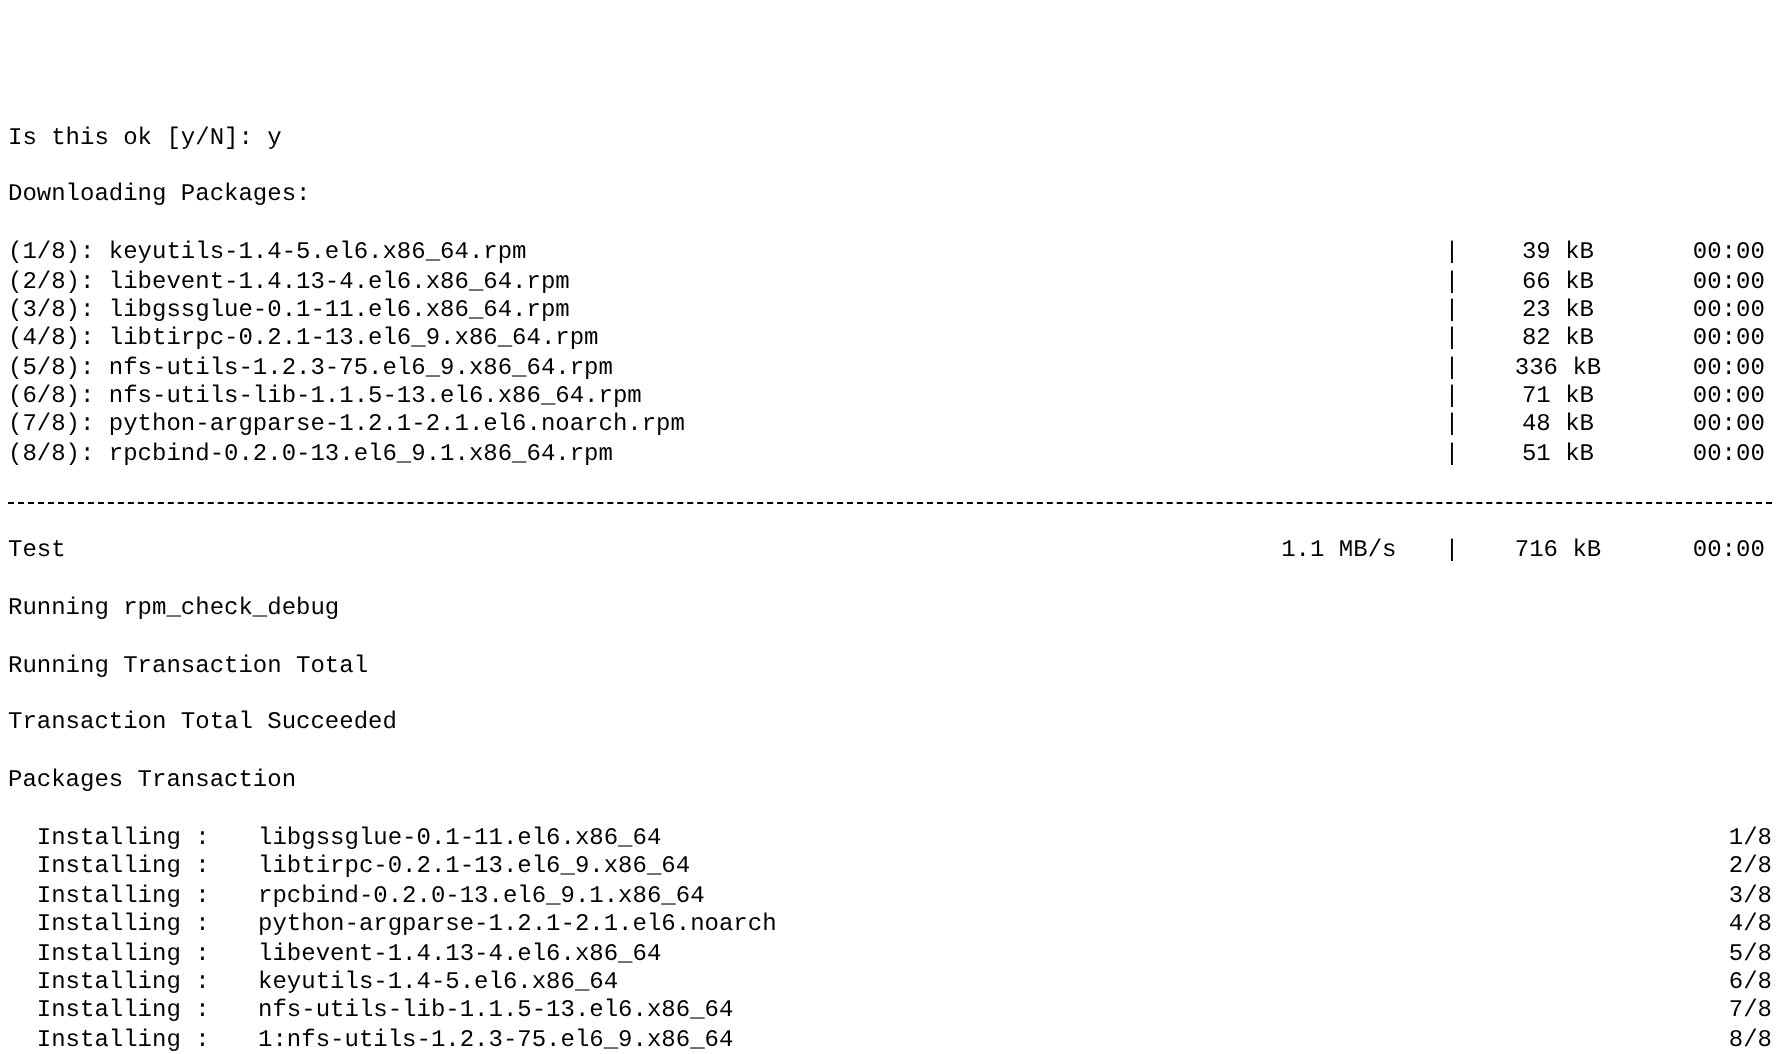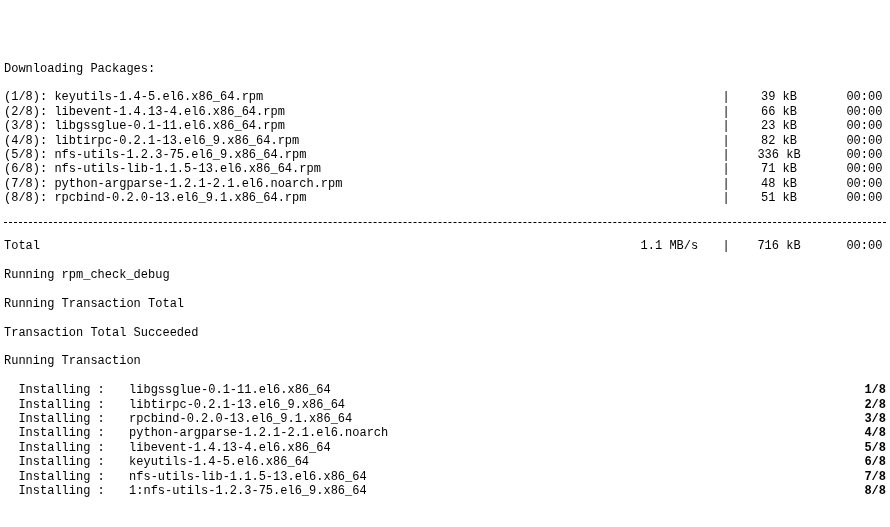--- a/index.html
+++ b/index.html
@@ -10,47 +10,48 @@
     color: #000000;
     margin: 4px;
     white-space: pre;
   }
   .line { display: flex; gap: 17px; }
   .left { flex: 0 0 auto; }
   .pipe { flex: 0 0 auto; padding: 0 1ch; }
   .size { width: 7ch; text-align: center; display: inline-block; }
   .time { width: 6ch; text-align: center; display: inline-block; padding-left: 3ch; }
   .fill { flex: 1; }
-  .idx { width: 3ch; text-align: center; display: inline-block; font-weight: bold; }
+  .idx { width: 3ch; text-align: center; display: inline-block; }
   hr.dash {
     border: none;
     border-top: 1px dashed #000;
     margin: 2px 0;
   }
 </style>
 </head>
 <body>
 
 
 <div>
+<div>Is this ok [y/N]: y</div>
 <div>Downloading Packages:</div>
 <div id="downloads"><div class="line"><span class="left">(1/8): keyutils-1.4-5.el6.x86_64.rpm</span><span class="fill"></span><span class="pipe">|</span><span class="size">39 kB</span><span class="time">00:00</span></div><div class="line"><span class="left">(2/8): libevent-1.4.13-4.el6.x86_64.rpm</span><span class="fill"></span><span class="pipe">|</span><span class="size">66 kB</span><span class="time">00:00</span></div><div class="line"><span class="left">(3/8): libgssglue-0.1-11.el6.x86_64.rpm</span><span class="fill"></span><span class="pipe">|</span><span class="size">23 kB</span><span class="time">00:00</span></div><div class="line"><span class="left">(4/8): libtirpc-0.2.1-13.el6_9.x86_64.rpm</span><span class="fill"></span><span class="pipe">|</span><span class="size">82 kB</span><span class="time">00:00</span></div><div class="line"><span class="left">(5/8): nfs-utils-1.2.3-75.el6_9.x86_64.rpm</span><span class="fill"></span><span class="pipe">|</span><span class="size">336 kB</span><span class="time">00:00</span></div><div class="line"><span class="left">(6/8): nfs-utils-lib-1.1.5-13.el6.x86_64.rpm</span><span class="fill"></span><span class="pipe">|</span><span class="size">71 kB</span><span class="time">00:00</span></div><div class="line"><span class="left">(7/8): python-argparse-1.2.1-2.1.el6.noarch.rpm</span><span class="fill"></span><span class="pipe">|</span><span class="size">48 kB</span><span class="time">00:00</span></div><div class="line"><span class="left">(8/8): rpcbind-0.2.0-13.el6_9.1.x86_64.rpm</span><span class="fill"></span><span class="pipe">|</span><span class="size">51 kB</span><span class="time">00:00</span></div></div>
 <hr class="dash">
 <div class="line">
-  <span class="left">Total</span>
+  <span class="left">Test</span>
   <span class="fill"></span>
   <span>1.1 MB/s</span>
   <span class="pipe">|</span>
   <span class="size">716 kB</span>
   <span class="time">00:00</span>
 </div>
 <div>Running rpm_check_debug</div>
 <div>Running Transaction Total</div>
 <div>Transaction Total Succeeded</div>
-<div>Running Transaction</div>
+<div>Packages Transaction</div>
 <div id="steps"><div class="line"><span class="left">  Installing : </span><span class="left">libgssglue-0.1-11.el6.x86_64</span><span class="fill"></span><span class="idx">1/8</span></div><div class="line"><span class="left">  Installing : </span><span class="left">libtirpc-0.2.1-13.el6_9.x86_64</span><span class="fill"></span><span class="idx">2/8</span></div><div class="line"><span class="left">  Installing : </span><span class="left">rpcbind-0.2.0-13.el6_9.1.x86_64</span><span class="fill"></span><span class="idx">3/8</span></div><div class="line"><span class="left">  Installing : </span><span class="left">python-argparse-1.2.1-2.1.el6.noarch</span><span class="fill"></span><span class="idx">4/8</span></div><div class="line"><span class="left">  Installing : </span><span class="left">libevent-1.4.13-4.el6.x86_64</span><span class="fill"></span><span class="idx">5/8</span></div><div class="line"><span class="left">  Installing : </span><span class="left">keyutils-1.4-5.el6.x86_64</span><span class="fill"></span><span class="idx">6/8</span></div><div class="line"><span class="left">  Installing : </span><span class="left">nfs-utils-lib-1.1.5-13.el6.x86_64</span><span class="fill"></span><span class="idx">7/8</span></div><div class="line"><span class="left">  Installing : </span><span class="left">1:nfs-utils-1.2.3-75.el6_9.x86_64</span><span class="fill"></span><span class="idx">8/8</span></div></div>
 
 
 
 
 
 
 
 
 

